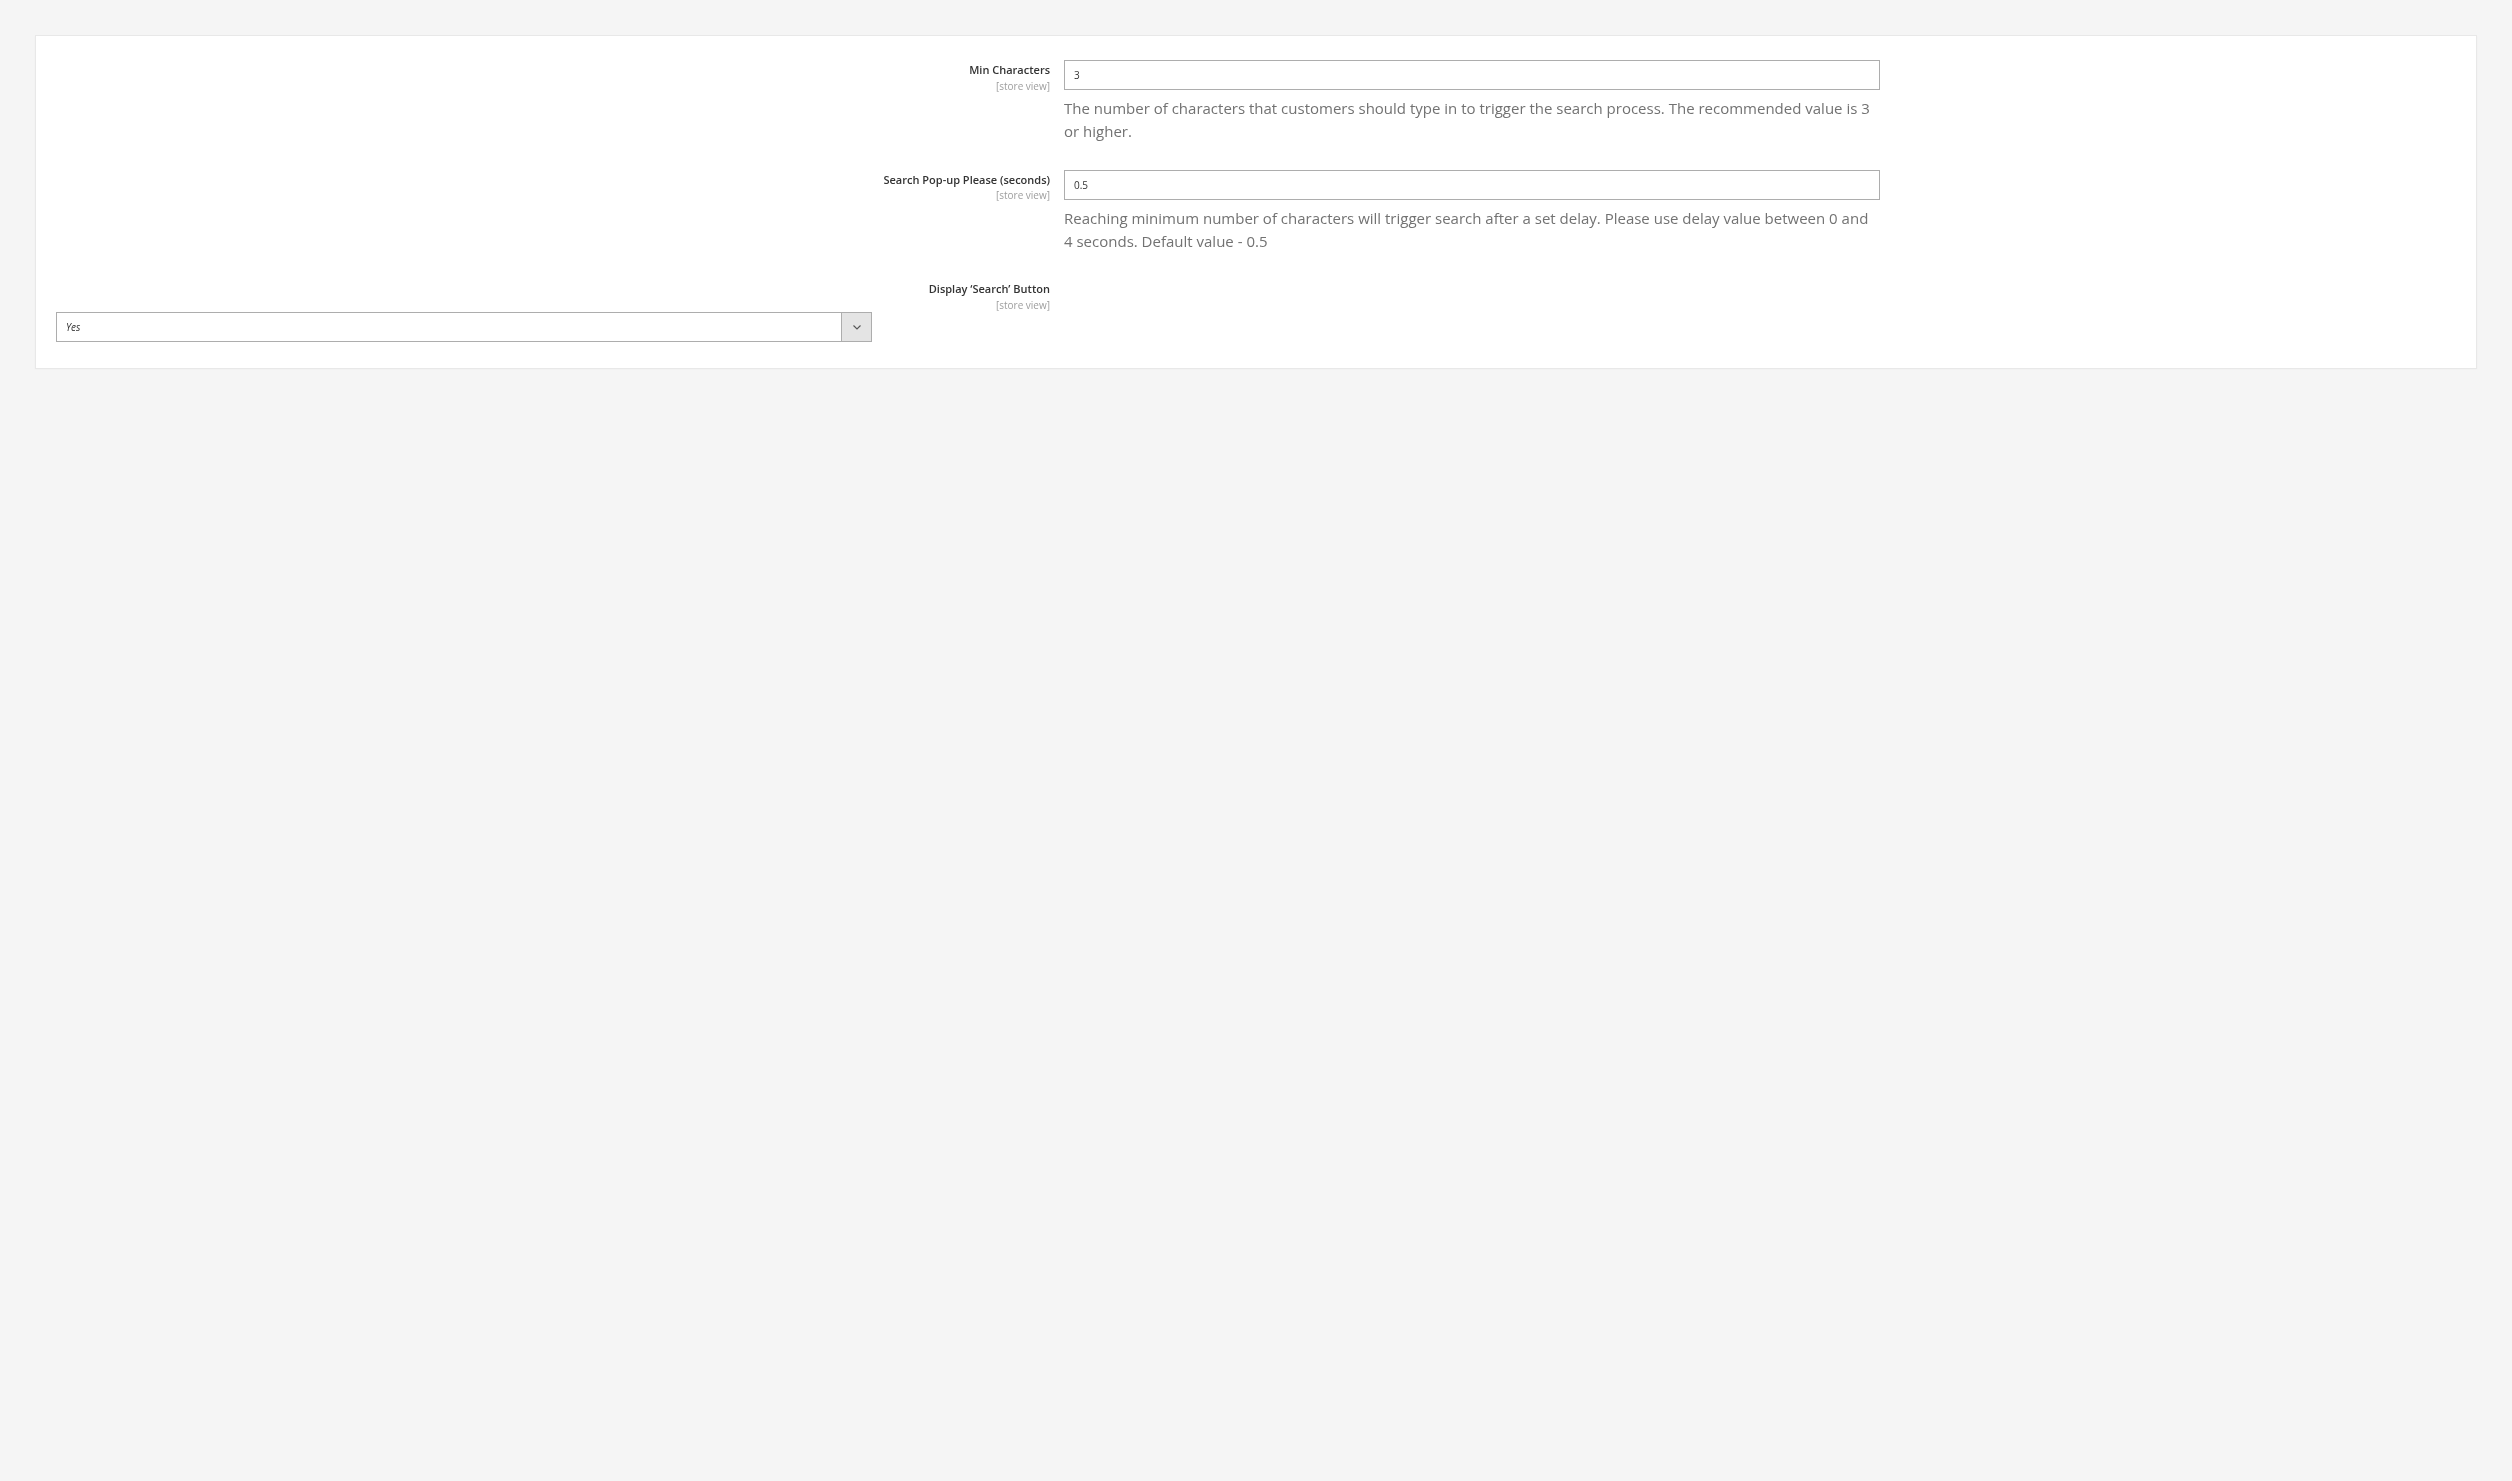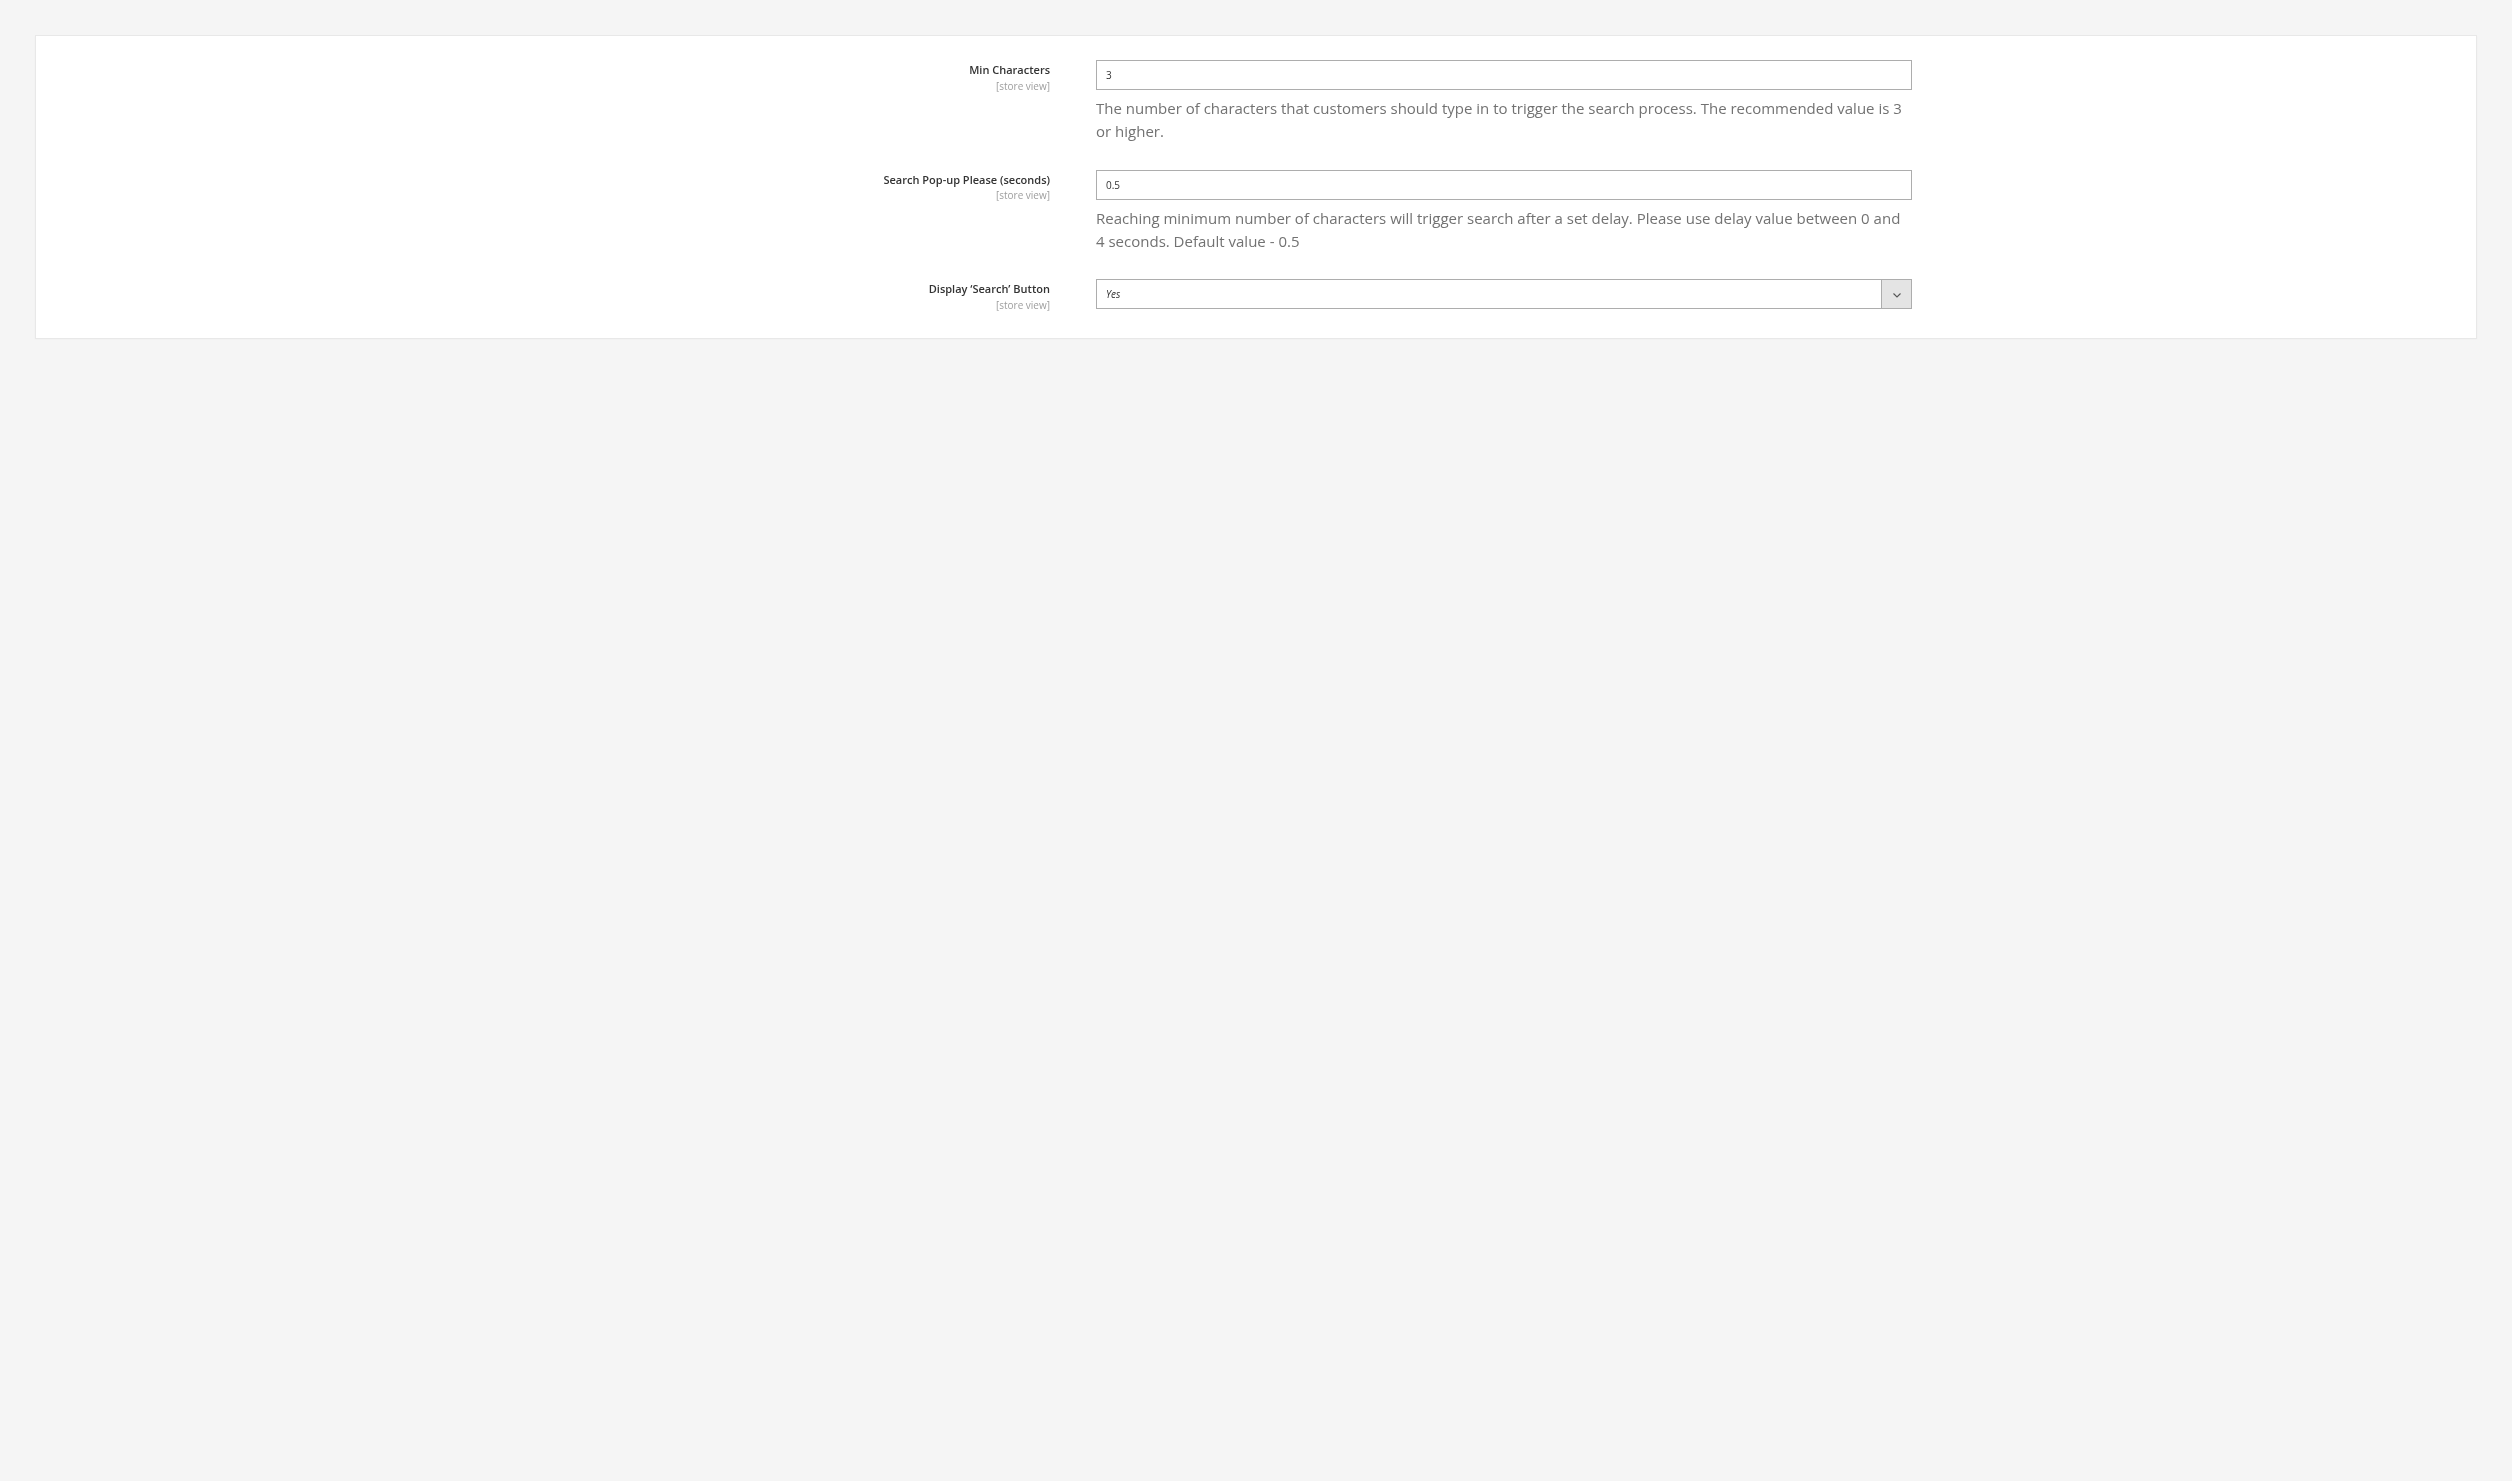--- a/index.html
+++ b/index.html
@@ -13,23 +13,22 @@
   .panel {
     background: #fff;
     border: 0.5px solid #e8e8e8;
     box-shadow: 0 0.5px 1.5px rgba(0,0,0,0.04);
     padding: 24px 20px 18px 20px;
   }
   .row {
     display: flex;
     align-items: flex-start;
     margin-bottom: 26px;
-    gap: 32px;
   }
-  .row:last-child { margin-bottom: 8px; }
+  .row:last-child { margin-bottom: 8px; flex-direction: column; }
   .label-col {
     width: 42%;
     text-align: right;
     padding-right: 14px;
     padding-top: 3px;
   }
   .label-main {
     font-size: 11px;
     font-weight: 600;
     color: #333;

